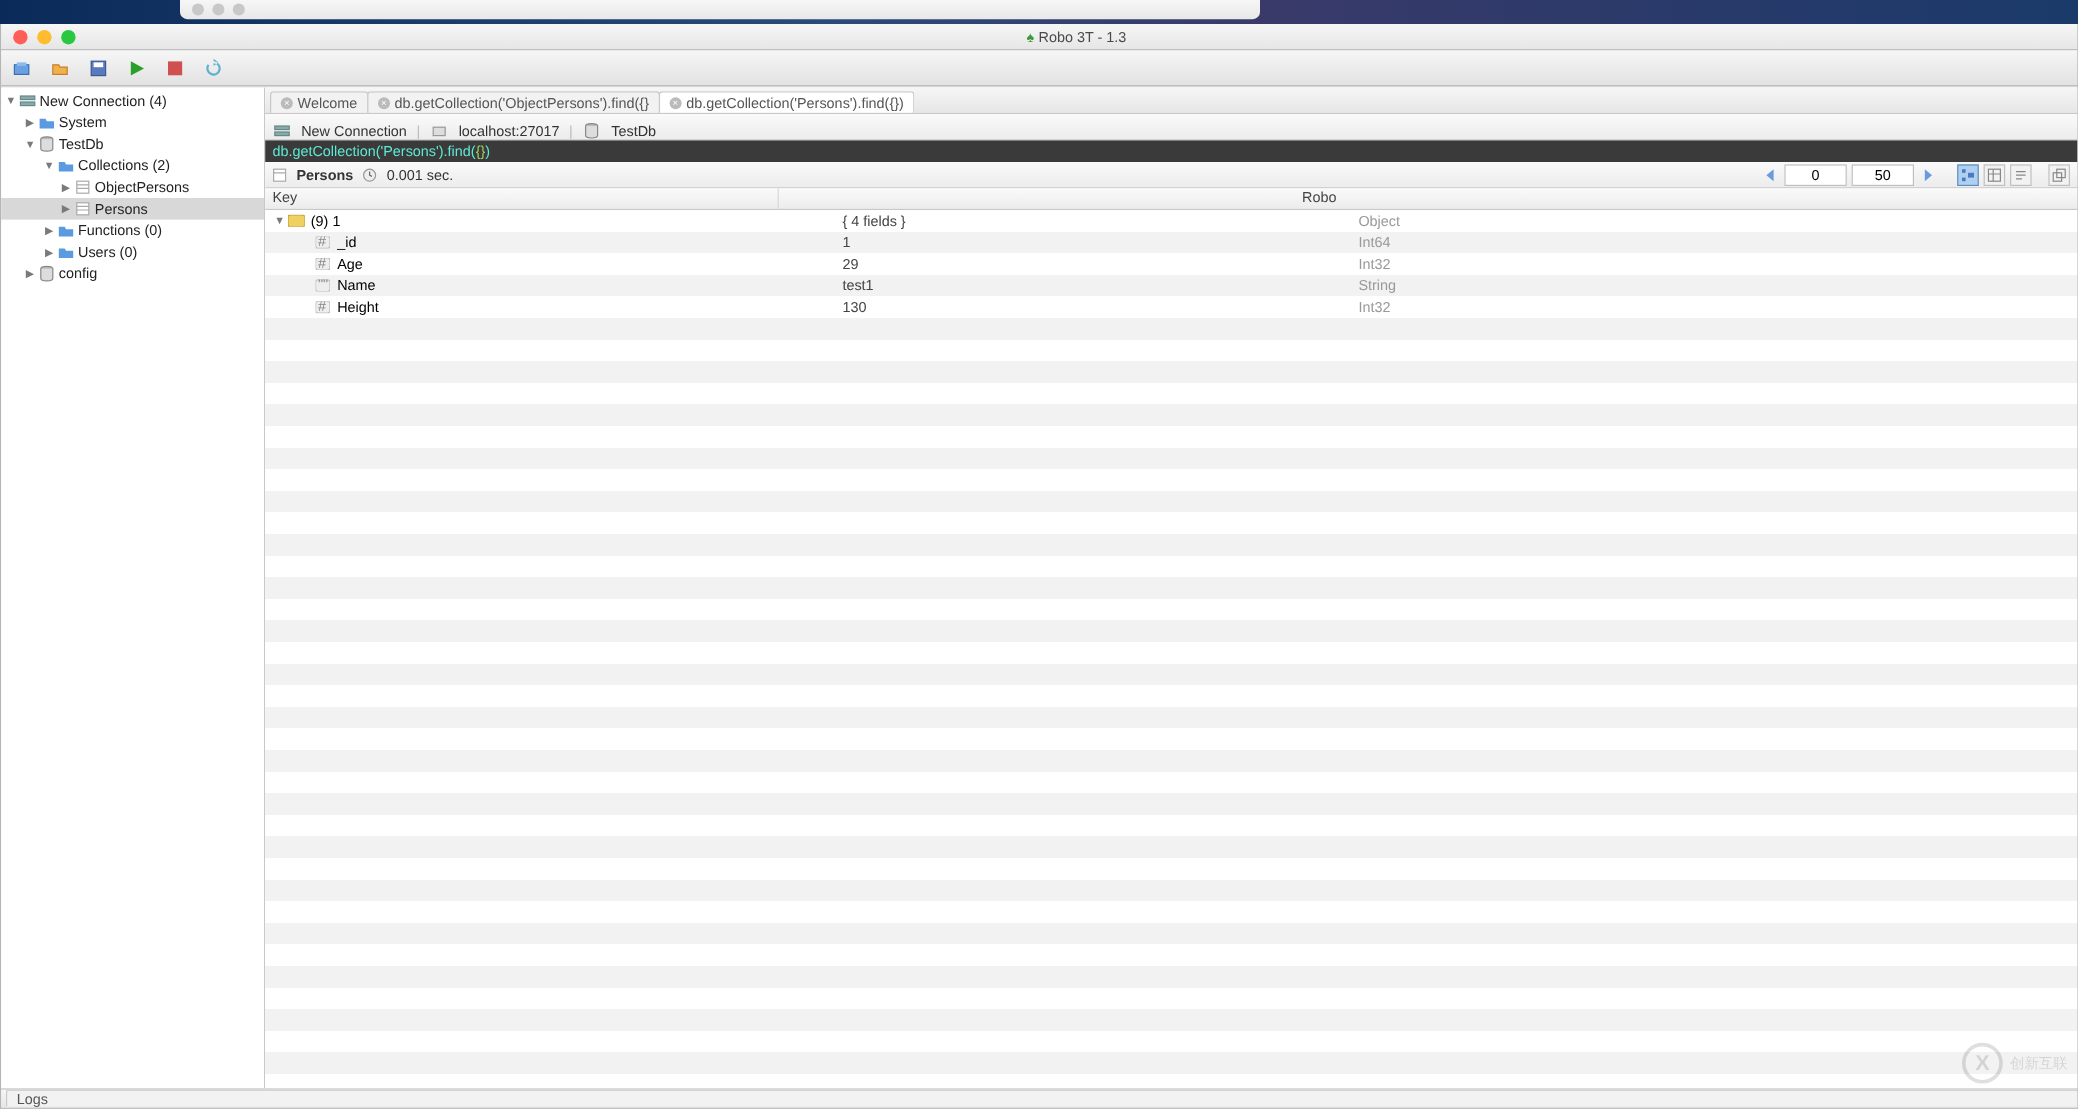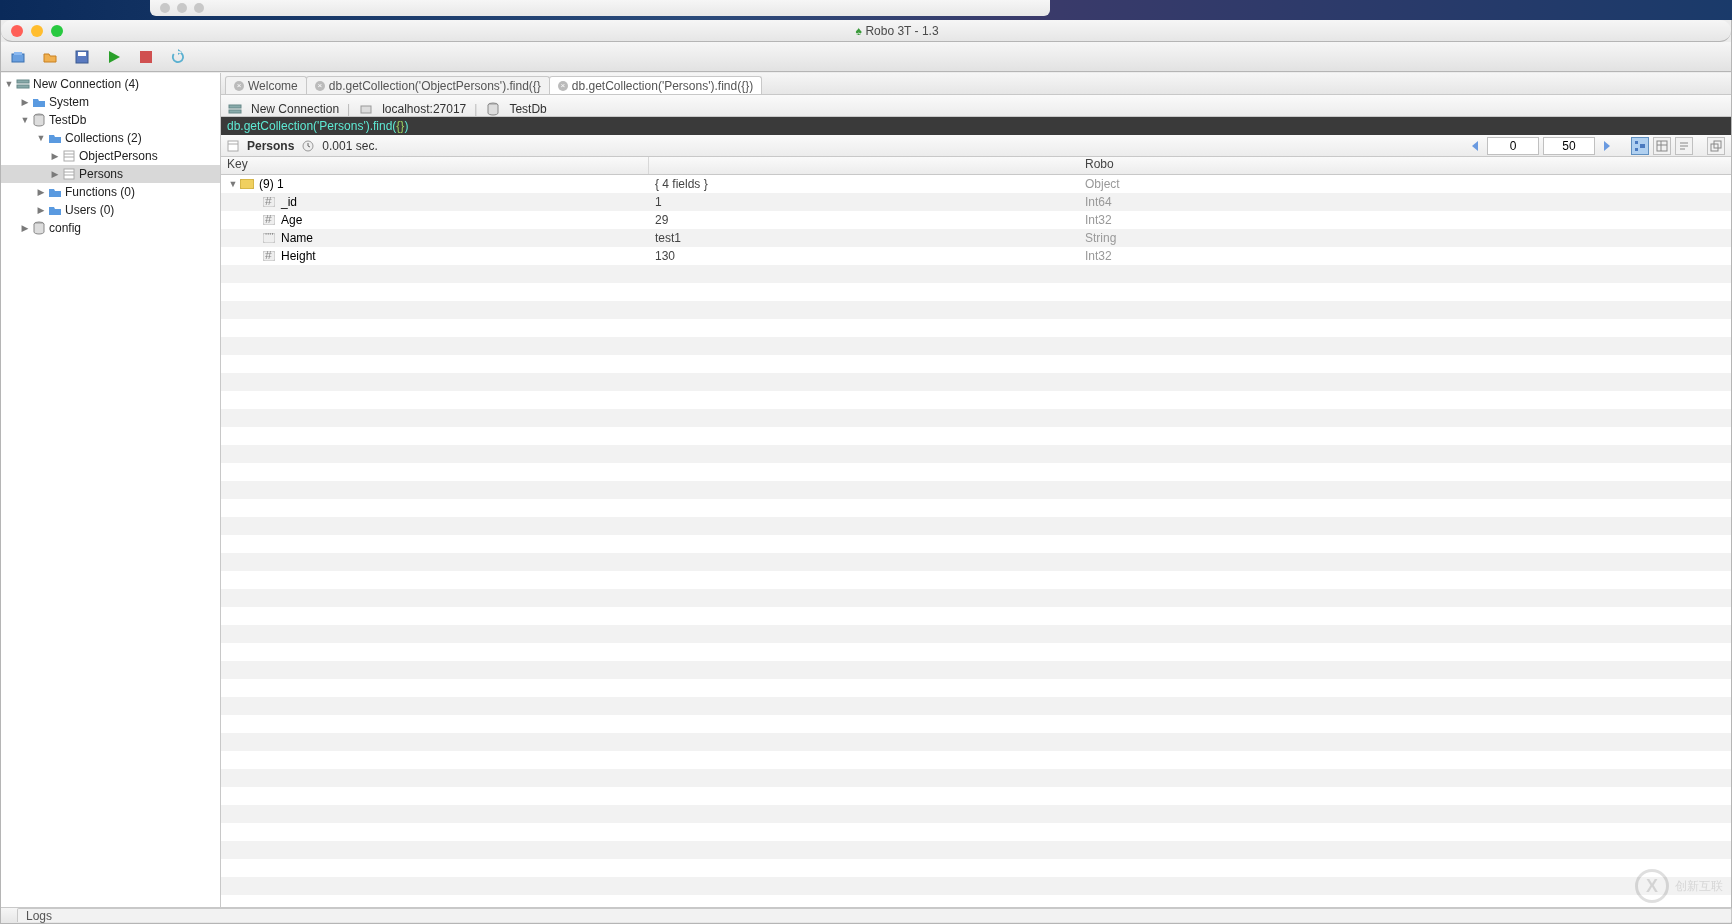--- a/index.html
+++ b/index.html
@@ -4,21 +4,21 @@
 <style>
 * { margin: 0; padding: 0; box-sizing: border-box; font-family: -apple-system, "Helvetica Neue", Arial, sans-serif; font-size: 12px; }
 body { background: #ececec; width: 1732px; height: 924px; overflow: hidden; user-select: none; }
 
 
 .backdrop { position: absolute; top: 0; left: 0; right: 0; height: 26px; background: linear-gradient(90deg,#0a2a5a,#2a4a7a 40%,#3a3a6a 60%,#1a3a6a); }
 .backdrop .dots { position: absolute; top: 0; left: 150px; height: 16px; width: 900px; background: linear-gradient(#f6f6f6,#e8e8e8); border-radius: 0 0 6px 6px; display:flex; align-items:center; padding-left:10px; gap:7px;}
 .backdrop .dots span{width:10px;height:10px;border-radius:50%;background:#c8c8c8;}
 
 .window { position: absolute; top: 20px; left: 0; right: 0; bottom: 0; background: #ececec; border: 1px solid #b5b5b5; border-top: none; }
-.titlebar { height: 22px; background: linear-gradient(#f6f6f6,#e6e6e6); border-bottom: 1px solid #b5b5b5; display: flex; align-items: center; border-radius: 11px; }
+.titlebar { height: 22px; background: linear-gradient(#f6f6f6,#e6e6e6); border-bottom: 1px solid #b5b5b5; display: flex; align-items: center; }
 .traffic { display:flex; gap:8px; padding-left: 10px; }
 .traffic .c { width: 12px; height: 12px; border-radius: 50%; }
 .tr{background:#ff5f57;} .ty{background:#ffbd2e;} .tg{background:#28c940;}
 .title { flex:1; text-align:center; color:#4a4a4a; font-size:13px; }
 .title .leaf{color:#3a9a3a;}
 
 .toolbar { height: 30px; background: linear-gradient(#f6f6f6,#e2e2e2); border-bottom:1px solid #b5b5b5; display:flex; align-items:center; padding: 0 8px; gap:14px;}
 .tbtn { width:18px; height:18px; display:flex; align-items:center; justify-content:center; }
 
 .main { display:flex; position:absolute; top:53px; left:0; right:0; bottom:16px; }
@@ -50,26 +50,26 @@
 .vbtn.active{background:#b0d0f0;border-color:#6090c0;}
 
 .grid-head{height:18px;background:linear-gradient(#fafafa,#ececec);border-bottom:1px solid #c8c8c8;display:flex;color:#444;}
 .col-key{width:428px;padding-left:6px;border-right:1px solid #d8d8d8;}
 .col-val{width:430px;padding-left:6px;border-right:1px solid #d8d8d8;margin-top:24px;}
 .col-typ{flex:1;padding-left:6px;}
 
 .rows{flex:1;overflow:auto;background:repeating-linear-gradient(#fff 0,#fff 18px,#f2f2f2 18px,#f2f2f2 36px);}
 .row{height:18px;display:flex;align-items:center;}
 .rk{width:428px;display:flex;align-items:center;}
-.rv{width:430px;padding-left:6px;color:#444;}
+.rv{width:430px;padding-left:6px;color:#444;margin-left:47px;}
 .rt{flex:1;padding-left:6px;color:#999;}
 .ricon{width:16px;display:flex;justify-content:center;margin-right:4px;}
 
 .statusbar{position:absolute;bottom:0;left:0;right:0;height:16px;background:linear-gradient(#f6f6f6,#e6e6e6);border-top:1px solid #c8c8c8;}
-.statusbar .tab{height:14px;font-size:11px;padding:0 8px;border-radius:2px 2px 0 0;margin-left:16px;}
+.statusbar .tab{height:14px;font-size:11px;padding:0 8px;border-radius:2px 2px 0 0;margin-left:4px;}
 
 .watermark{position:absolute;right:8px;bottom:20px;opacity:.12;font-size:22px;color:#000;display:flex;align-items:center;gap:6px;pointer-events:none;}
 .watermark .lg{width:34px;height:34px;border:3px solid #000;border-radius:50%;display:flex;align-items:center;justify-content:center;font-weight:bold;font-size:18px;}
 
 
 svg{display:block;}
 </style>
 </head>
 <body>
 

